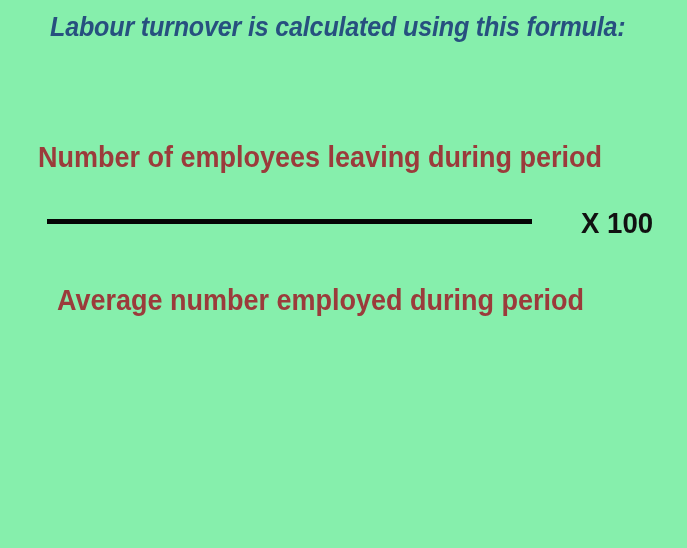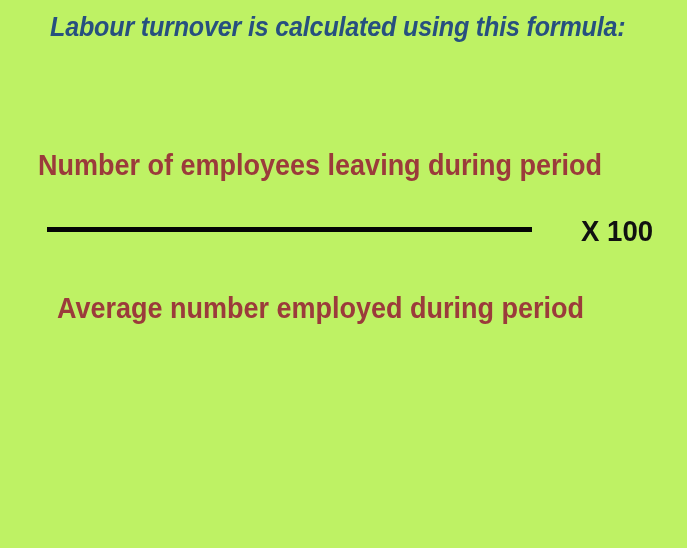--- a/index.html
+++ b/index.html
@@ -10,21 +10,21 @@
   }
 
   body {
     font-family: "Liberation Sans", sans-serif;
   }
 
   #slide {
     position: relative;
     width: 687px;
     height: 548px;
-    background: #bef264;
+    background: #86efac;
     overflow: hidden;
   }
 
   
   #slide-title {
     position: absolute;
     left: 50px;
     top: 10px;
     width: 600px;
     font-family: "Liberation Sans", sans-serif;
@@ -36,21 +36,21 @@
     white-space: nowrap;
     transform: scaleX(0.93);
     transform-origin: left top;
     line-height: 34px;
   }
 
   
   #formula {
     position: absolute;
     left: 0;
-    top: 131px;
+    top: 123px;
     width: 687px;
     height: 210px;
   }
 
   .formula-term {
     position: absolute;
     font-family: "Liberation Sans", sans-serif;
     font-size: 30px;
     font-weight: bold;
     font-style: normal;

